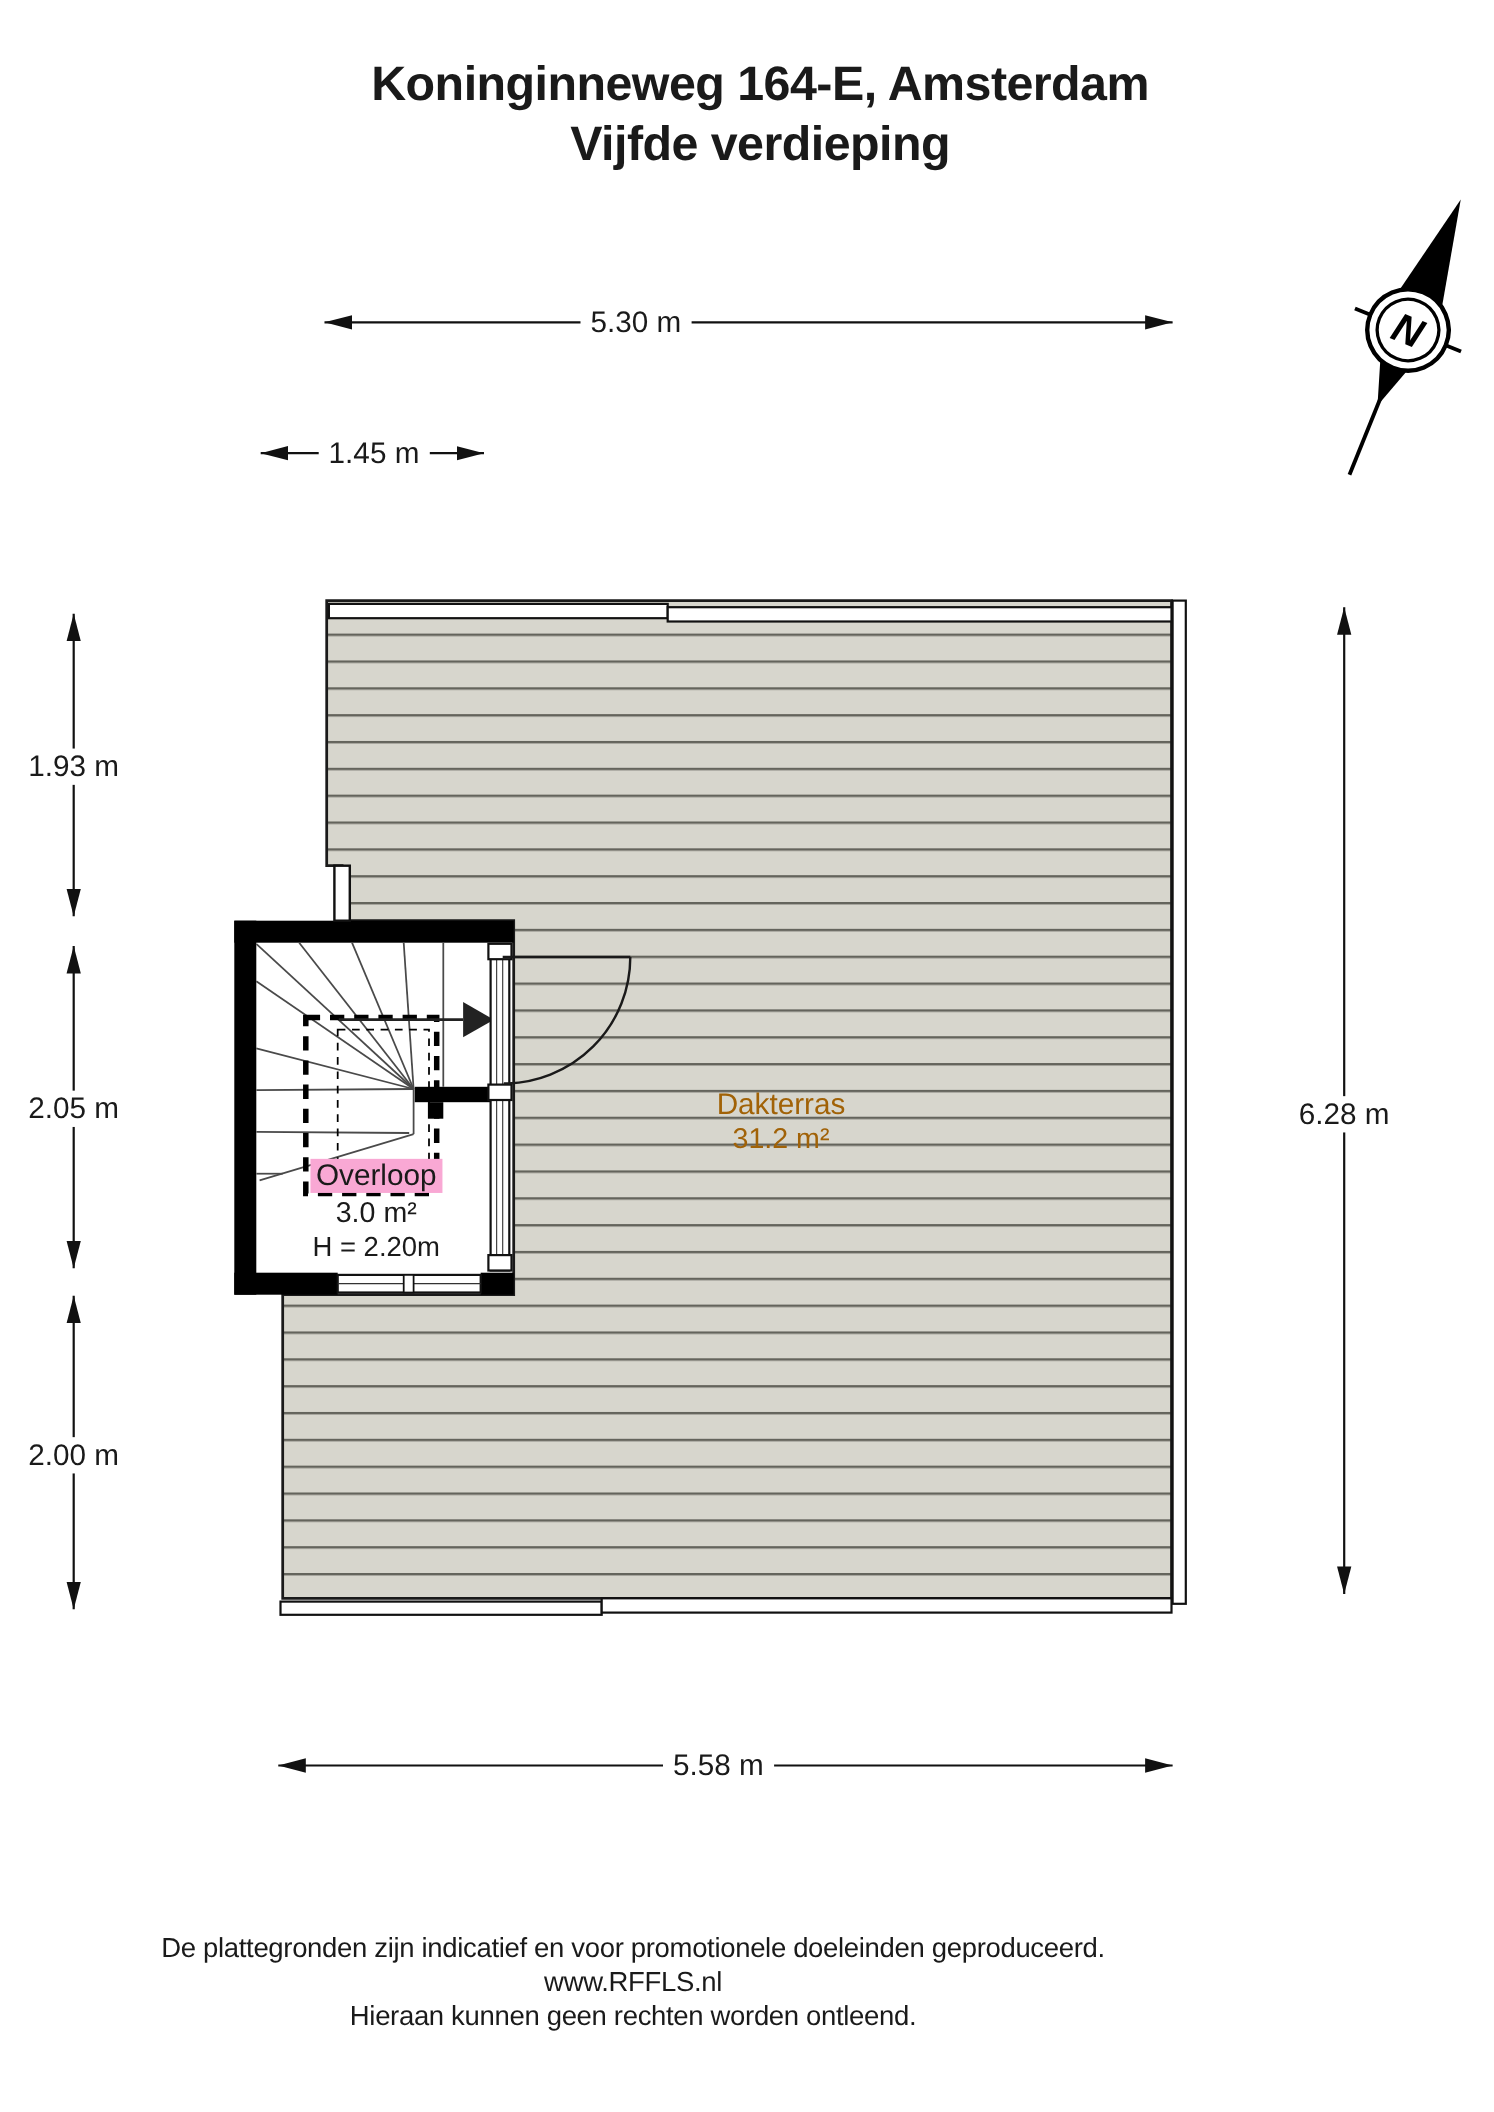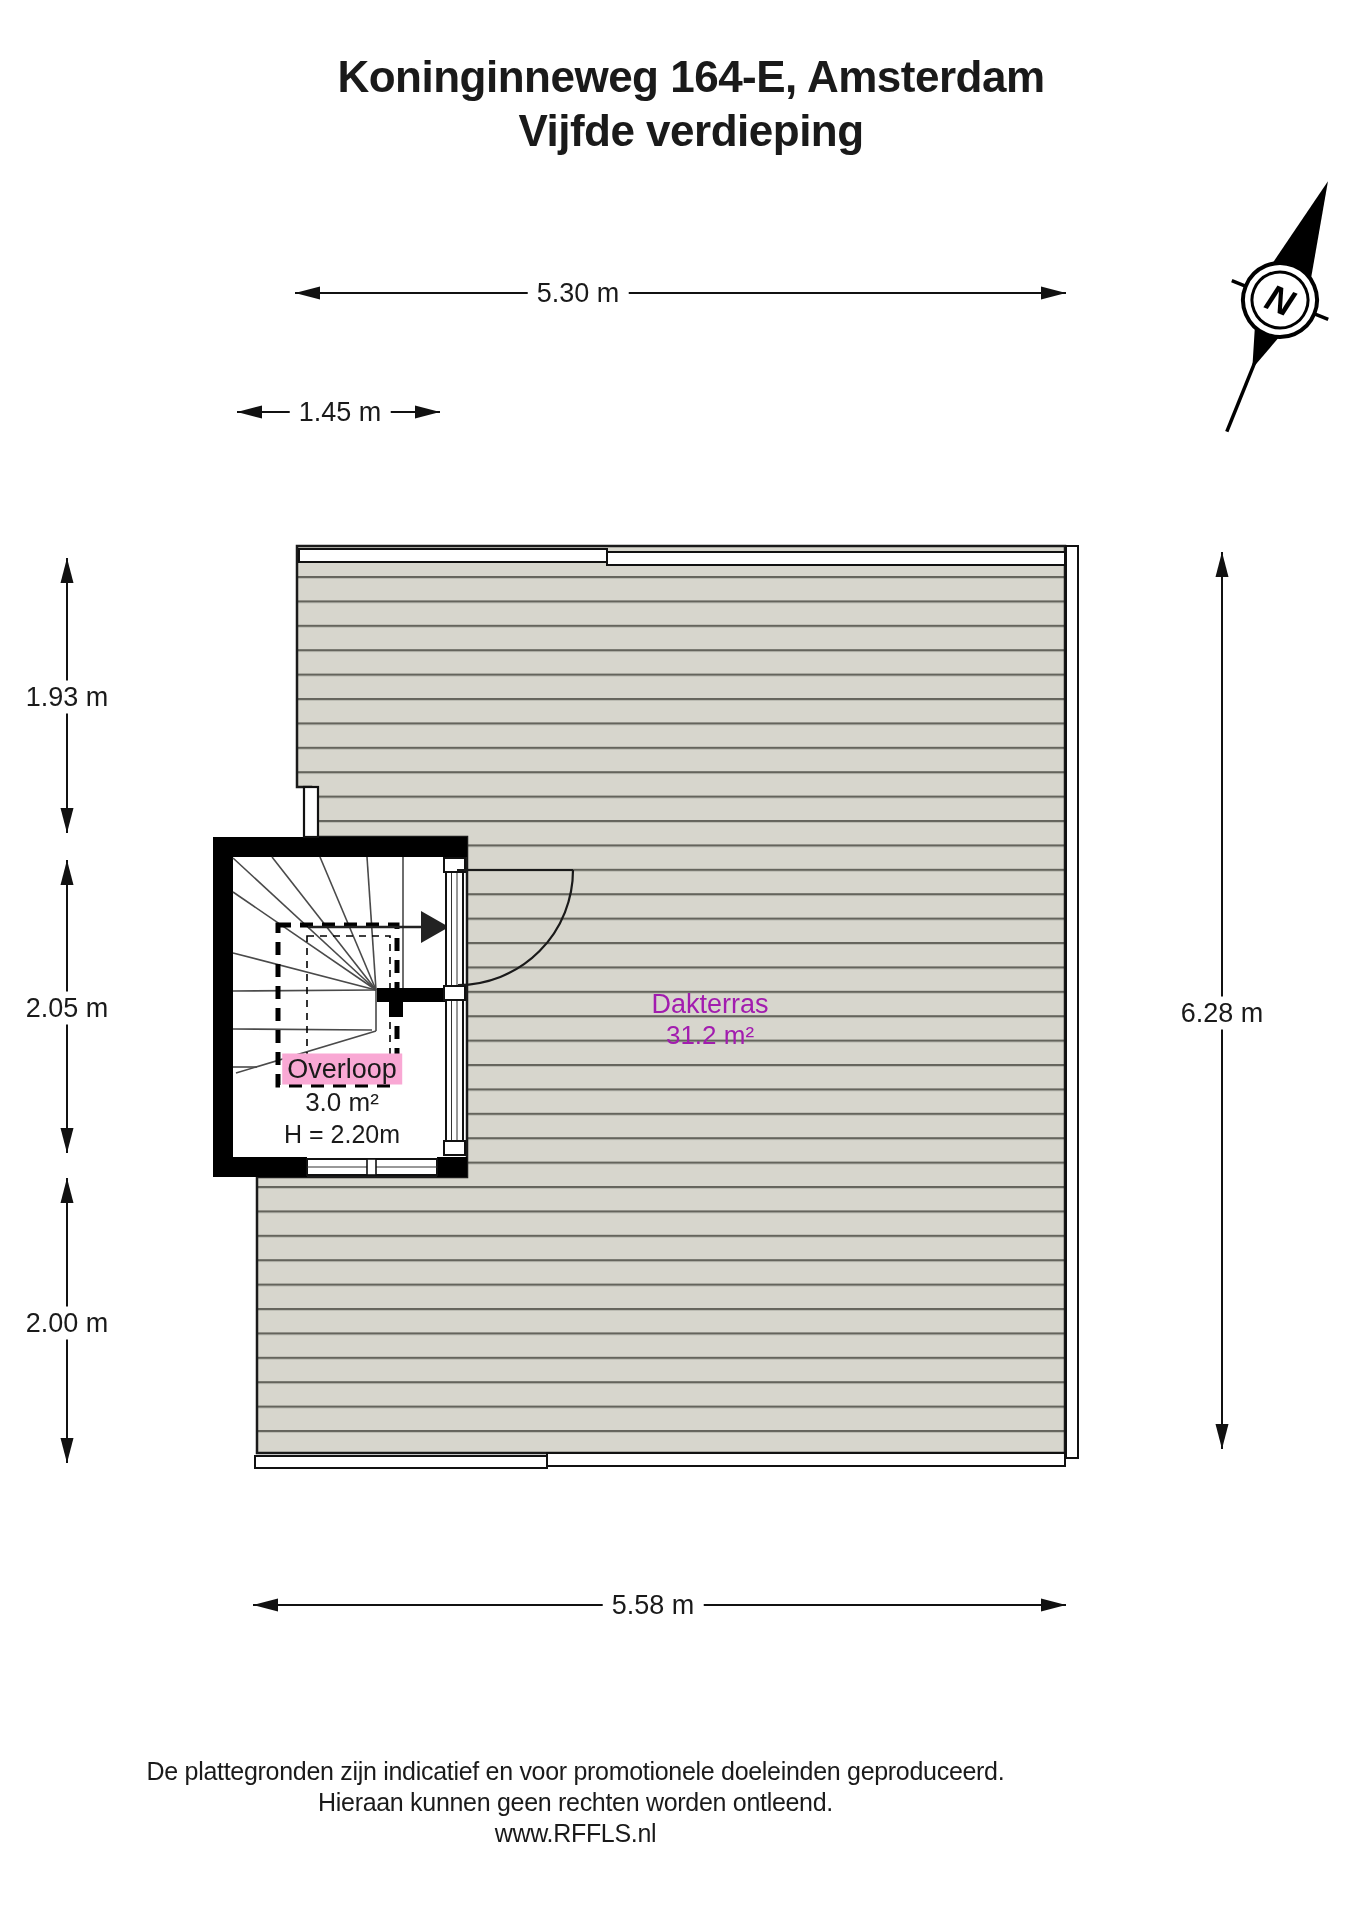--- a/index.html
+++ b/index.html
@@ -18,21 +18,21 @@
     position:absolute;transform:translate(-50%,-50%);
     white-space:nowrap;color:var(--text);text-align:center;
   }
   .title-wrap{position:absolute;left:12px;top:50px;width:1358px;text-align:center;
     font-weight:bold;font-size:44px;line-height:54px;letter-spacing:-0.5px;}
   .dim{font-size:27px;background:#fff;padding:1px 9px;}
   .room-name{font-size:27px;}
   .room-area{font-size:26px;}
   .room-h{font-size:25px;}
   .halo{background:#f9a8d4;padding:0 5px;}
-  .on-deck{color:#a21caf;}
+  .on-deck{color:#a16207;}
   .footer{position:absolute;left:0;top:1756px;width:1151px;text-align:center;
     font-size:25px;line-height:31px;letter-spacing:-0.3px;}
 </style>
 </head>
 <body>
 
 <div class="canvas">
 
   <div class="title-wrap">
     <div>Koninginneweg 164-E, Amsterdam</div>
@@ -148,17 +148,17 @@
 
   <div class="lbl room-name on-deck" style="left:710px;top:1004px">Dakterras</div>
   <div class="lbl room-area on-deck" style="left:710px;top:1035px">31.2 m²</div>
 
   <div class="lbl room-name halo" style="left:342px;top:1069px">Overloop</div>
   <div class="lbl room-area" style="left:342px;top:1102px">3.0 m²</div>
   <div class="lbl room-h" style="left:342px;top:1134px">H = 2.20m</div>
 
   <div class="footer">
     <div>De plattegronden zijn indicatief en voor promotionele doeleinden geproduceerd.</div>
+    <div>www.RFFLS.nl</div>
     <div>Hieraan kunnen geen rechten worden ontleend.</div>
-    <div>www.RFFLS.nl</div>
   </div>
 
 </div>
 
 </body></html>

